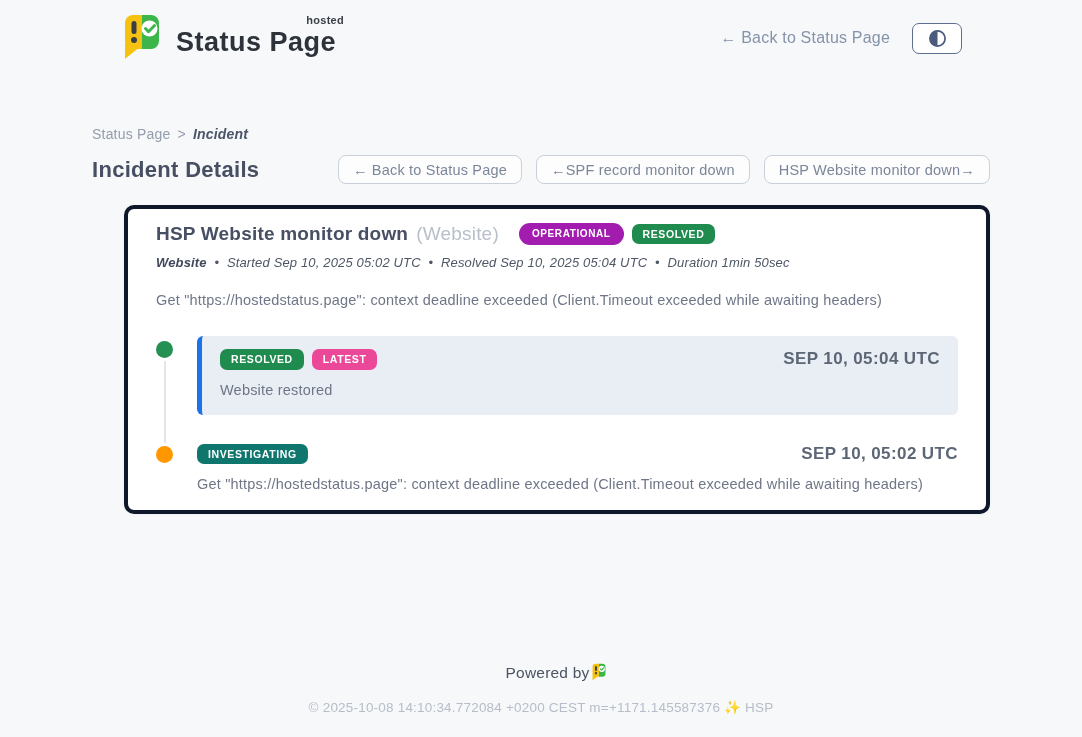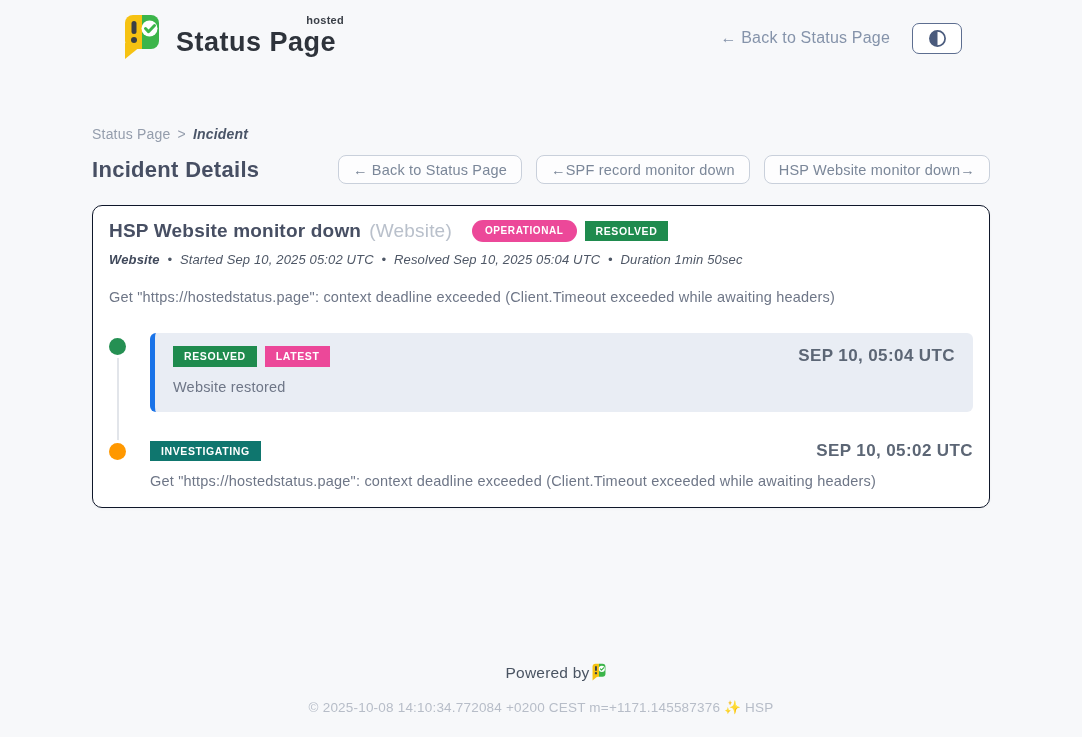--- a/index.html
+++ b/index.html
@@ -20,27 +20,27 @@
   
   main { width:898px; margin:63px auto 0; }
   .breadcrumb { font-size:14px; color:#949dac; display:flex; gap:7px; align-items:center; margin-bottom:13px; letter-spacing:.2px; }
   .breadcrumb .crumb-current { color:#4a5568; font-weight:700;font-style:italic; }
   .title-row { display:flex; justify-content:space-between; align-items:center; margin-bottom:21px; }
   .page-title { font-size:22px; font-weight:700; color:#474f63; letter-spacing:.3px; }
   .nav-btns { display:flex; gap:14px; }
   .nav-btn { background:#fdfdfe; border:1.5px solid #c9d0db; border-radius:8px; color:#7b8799; font-size:14.5px; padding:6px 14px; height:29px; display:flex; align-items:center; cursor:pointer; letter-spacing:.2px; font-family:inherit; }
 
   
-  .card { background:#ffffff; border:1px solid #0f172a; border-radius:10px; box-shadow:0 1px 3px rgba(30,40,60,.04); padding:14px 16px 18px; }
+  .card { background:#ffffff; border:4px solid #0f172a; border-radius:10px; box-shadow:0 1px 3px rgba(30,40,60,.04); padding:14px 28px 18px;margin-left:32px; }
   .card-title-row { display:flex; align-items:center; gap:8px; margin-bottom:10px; }
   .card-title { font-size:19px; font-weight:700; color:#474f63; letter-spacing:.2px; }
   .card-title-component { font-size:19px; font-weight:500; color:#b9c0cb; letter-spacing:.2px; }
-  .badge { display:inline-block; color:#fff; font-size:10.5px; font-weight:700; letter-spacing:.6px; padding:4px 11px; border-radius:0; line-height:1.2; }
+  .badge { display:inline-block; color:#fff; font-size:10.5px; font-weight:700; letter-spacing:.6px; padding:4px 11px; border-radius:7px; line-height:1.2; }
   .badge-pill { border-radius:999px; padding:5px 13px; font-size:10px; }
-  .bg-green-bright { background:#ec4899; }
+  .bg-green-bright { background:#a21caf; }
   .bg-green-dark { background:#1f8b4e; }
   .bg-blue { background:#ec4899; }
   .bg-orange { background:#0f766e; }
   .badge-operational { margin-left:12px; }
   .meta-line { font-size:13px; color:#4e5766; margin-bottom:22px; letter-spacing:.15px;font-style:italic; }
   .meta-line .meta-bold { font-weight:700; color:#414a5c; }
   .meta-sep { margin:0 4px; }
   .card-description { font-size:14.5px; color:#6e7687; letter-spacing:.2px; margin-bottom:28px; }
 
   

